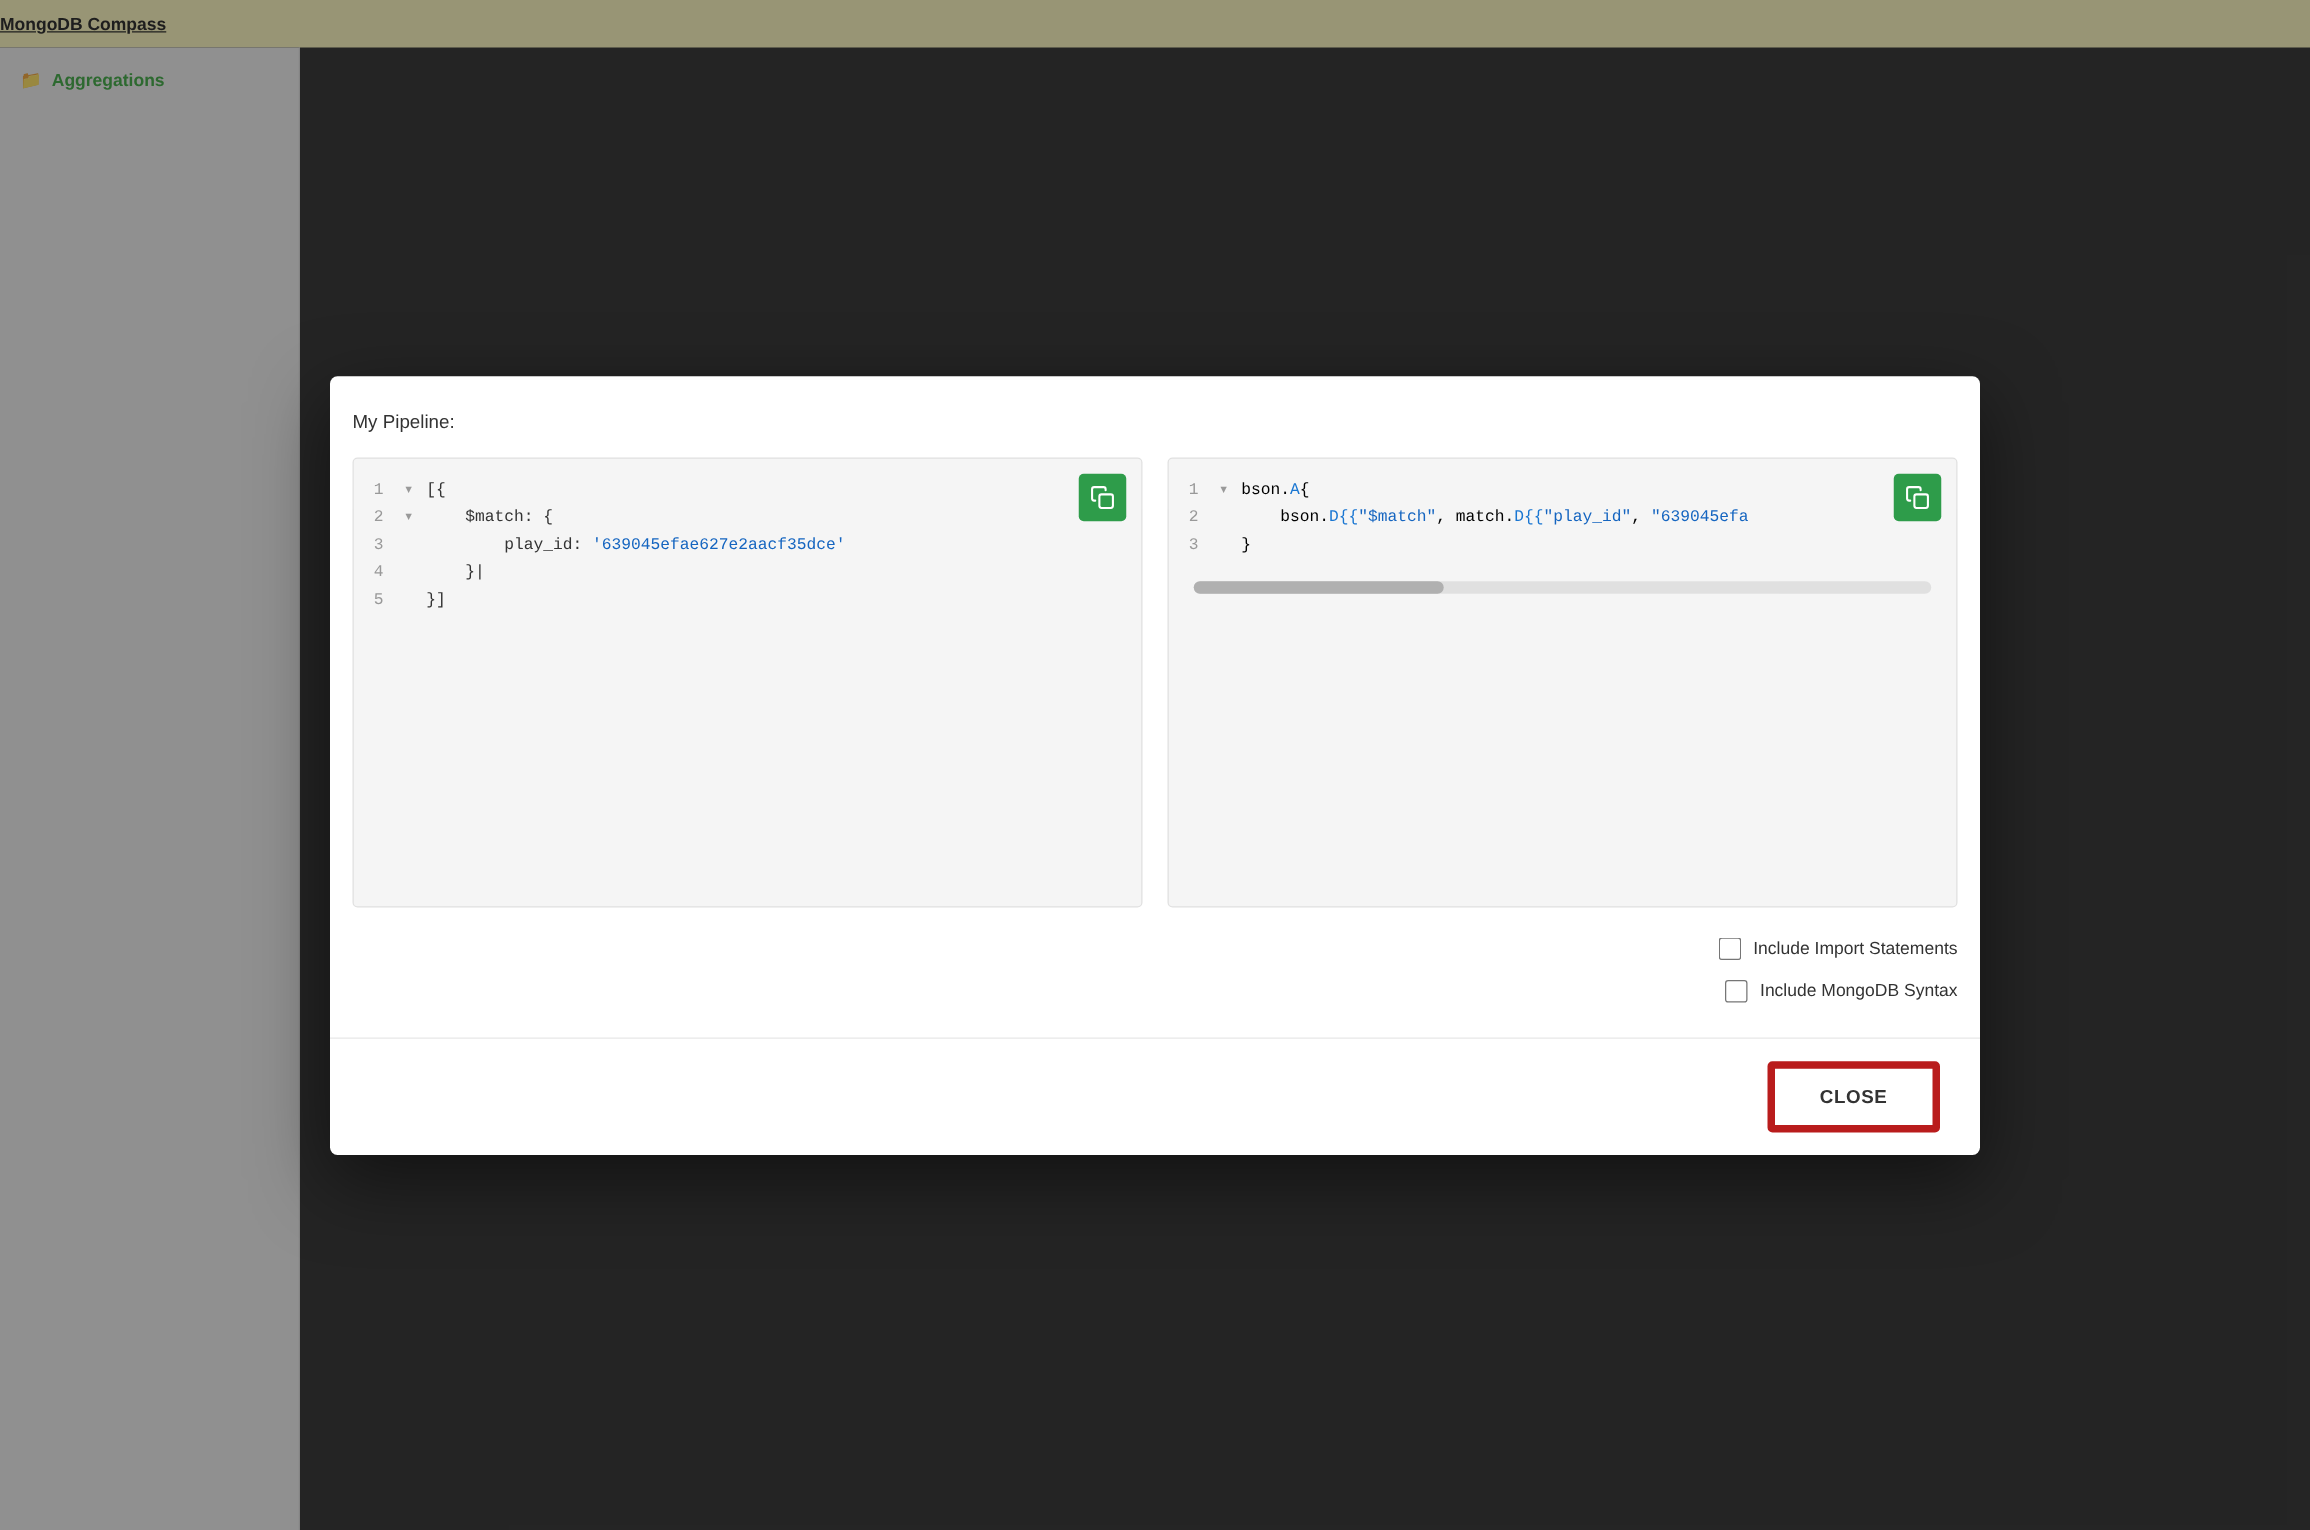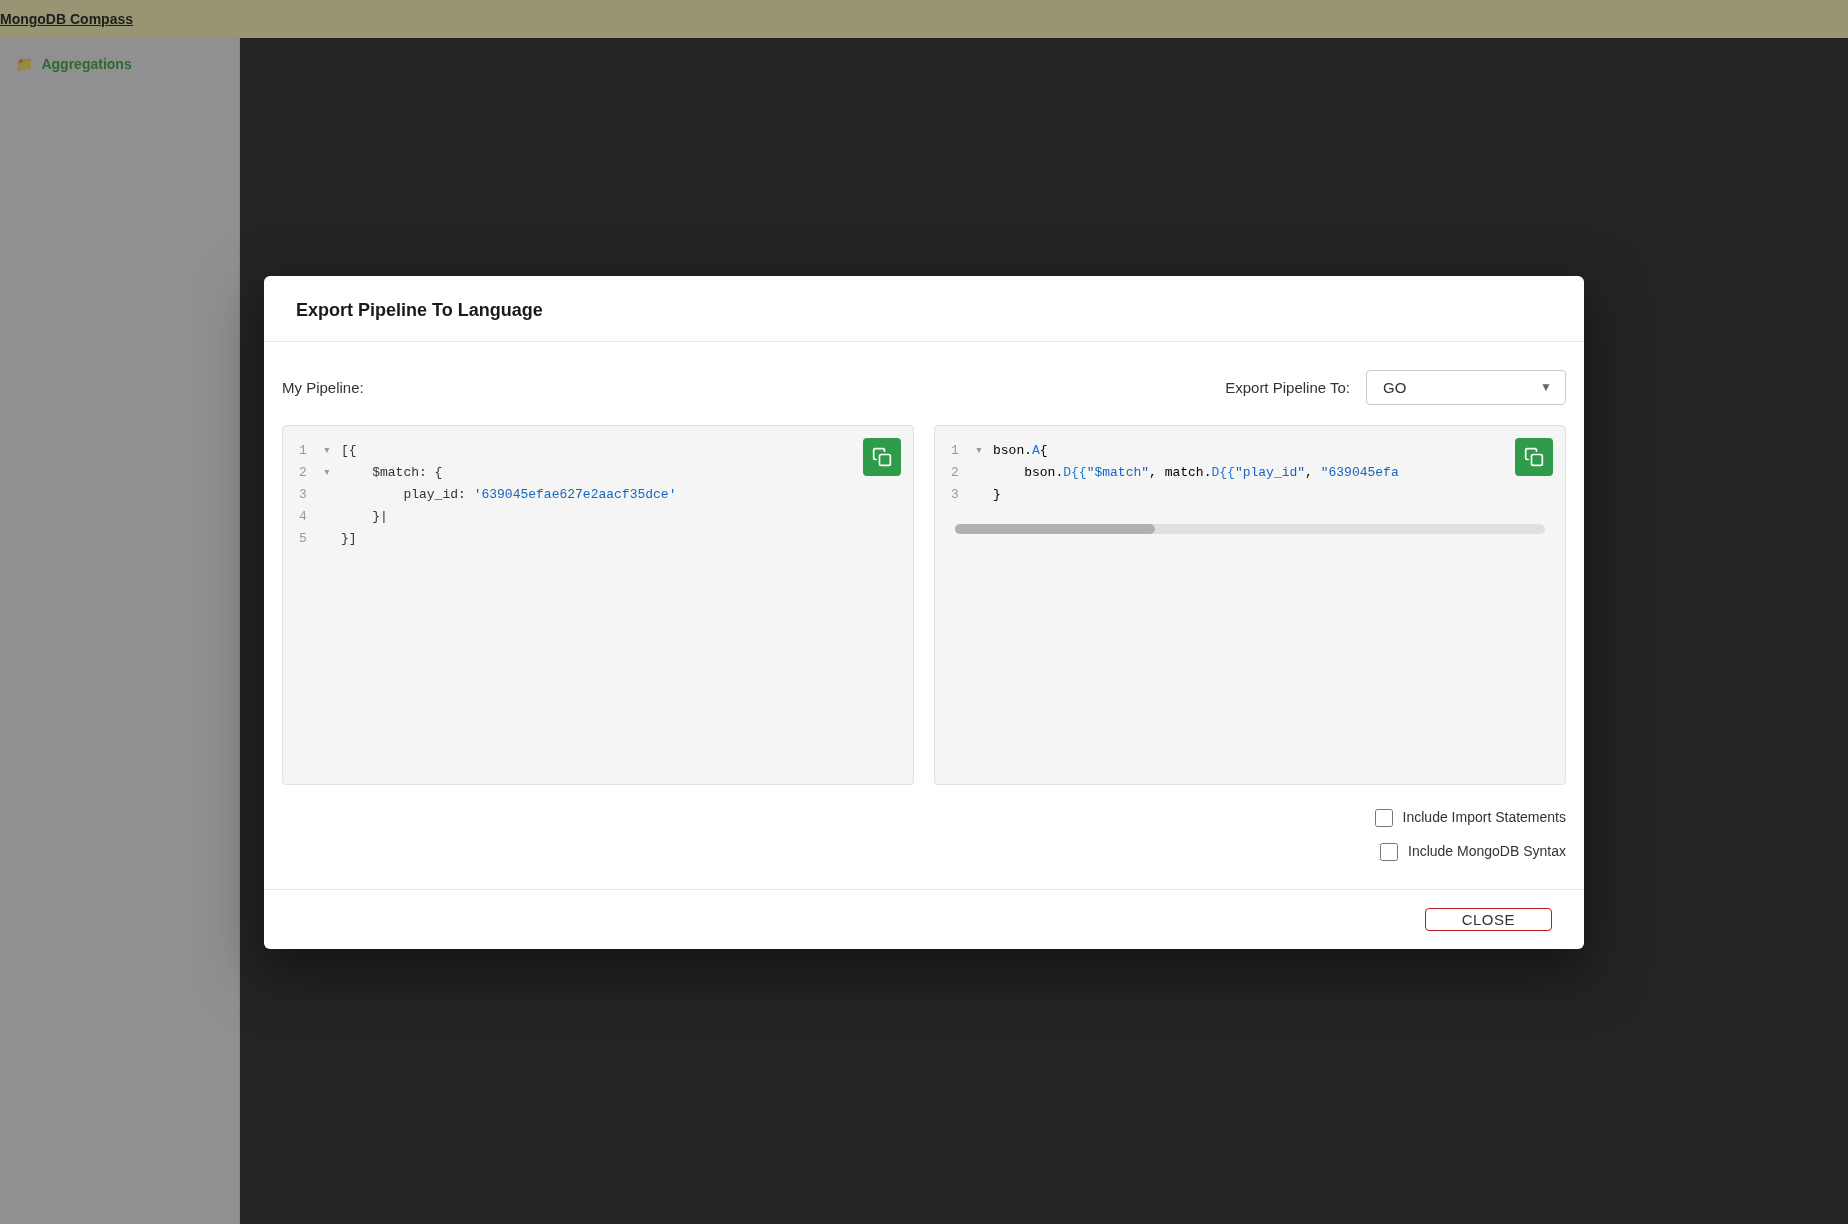--- a/index.html
+++ b/index.html
@@ -266,25 +266,25 @@
     
     .modal-footer {
       padding: 18px 32px;
       border-top: 1px solid #e8e8e8;
       display: flex;
       justify-content: flex-end;
     }
 
     .close-btn {
       background: #fff;
-      border: 1px solid #b91c1c;
+      border: 6px solid #b91c1c;
       border-radius: 4px;
-      padding: 2px 36px;
+      padding: 14px 36px;
       font-size: 15px;
-      font-weight: 400;
+      font-weight: 700;
       color: #333;
       cursor: pointer;
       letter-spacing: 0.5px;
     }
 
     
     .copy-icon-svg {
       width: 20px;
       height: 20px;
     }
@@ -302,43 +302,25 @@
   <div class="sidebar-header">
     <span>📁</span>
     <span>Aggregations</span>
   </div>
 </div>
 
 <div class="overlay">
 
   <div class="modal">
 
-    <div class="modal-header">
-      <span class="modal-title">Export Pipeline To Language</span>
-    </div>
 
     <div class="modal-body">
 
       <div class="top-row">
         <span class="pipeline-label">My Pipeline:</span>
-        <div class="export-to-group">
-          <span class="export-to-label">Export Pipeline To:</span>
-          <div class="select-wrapper">
-            <select class="language-select">
-              <option value="go">GO</option>
-              <option value="java">Java</option>
-              <option value="node">Node</option>
-              <option value="csharp">C#</option>
-              <option value="python">Python 3</option>
-              <option value="ruby">Ruby</option>
-              <option value="php">PHP</option>
-              <option value="rust">Rust</option>
-            </select>
-          </div>
-        </div>
       </div>
 
       <div class="panels-row">
 
         <div class="code-panel">
           <div class="code-panel-inner">
             <div class="code-line">
               <span class="line-num">1</span>
               <span class="line-arrow">▾</span>
               <span class="code-content c-default">[{</span>

